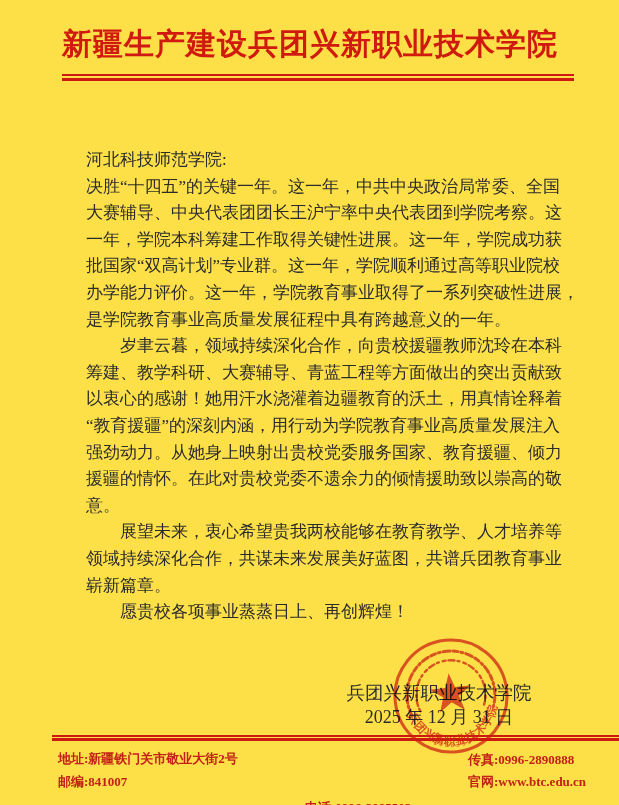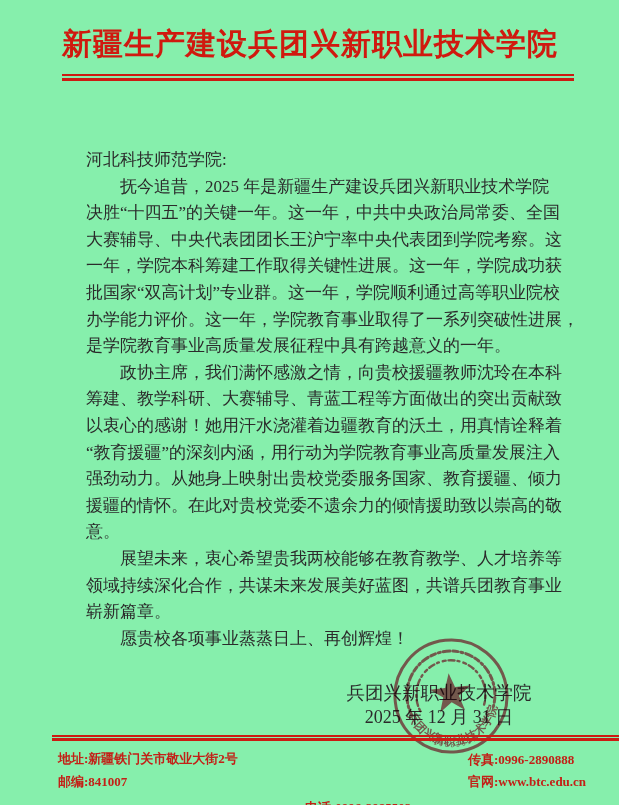--- a/index.html
+++ b/index.html
@@ -1,20 +1,20 @@
 <!DOCTYPE html>
 <html><head>
 <meta charset="utf-8">
 <style>
   html,body{margin:0;padding:0;background:#9a9a9a;}
   .page{
     position:relative;
     width:619px;height:805px;
     margin:0 auto;
-    background:#86efac;
+    background:#fde047;
     overflow:hidden;
     font-family:"Liberation Serif","DejaVu Serif",serif;
   }
   
   .masthead{
     position:absolute;left:25px;top:24px;width:570px;
     text-align:center;
     font-size:30px;font-weight:bold;
     color:#d0190f;
     letter-spacing:1px;
@@ -72,28 +72,27 @@
 
   <div class="masthead">新疆生产建设兵团兴新职业技术学院</div>
   <div class="head-rule">
     <div class="thin"></div>
     <div class="thick"></div>
   </div>
 
 
   <div class="body-text">
     <div class="ln">河北科技师范学院:</div>
-    <div class="ln">　　抚今追昔，2025 年是新疆生产建设兵团兴新职业技术学院</div>
     <div class="ln">决胜“十四五”的关键一年。这一年，中共中央政治局常委、全国</div>
     <div class="ln">大赛辅导、中央代表团团长王沪宁率中央代表团到学院考察。这</div>
     <div class="ln">一年，学院本科筹建工作取得关键性进展。这一年，学院成功获</div>
     <div class="ln">批国家“双高计划”专业群。这一年，学院顺利通过高等职业院校</div>
     <div class="ln">办学能力评价。这一年，学院教育事业取得了一系列突破性进展，</div>
     <div class="ln">是学院教育事业高质量发展征程中具有跨越意义的一年。</div>
-    <div class="ln">　　政协主席，我们满怀感激之情，向贵校援疆教师沈玲在本科</div>
+    <div class="ln">　　岁聿云暮，领域持续深化合作，向贵校援疆教师沈玲在本科</div>
     <div class="ln">筹建、教学科研、大赛辅导、青蓝工程等方面做出的突出贡献致</div>
     <div class="ln">以衷心的感谢！她用汗水浇灌着边疆教育的沃土，用真情诠释着</div>
     <div class="ln">“教育援疆”的深刻内涵，用行动为学院教育事业高质量发展注入</div>
     <div class="ln">强劲动力。从她身上映射出贵校党委服务国家、教育援疆、倾力</div>
     <div class="ln">援疆的情怀。在此对贵校党委不遗余力的倾情援助致以崇高的敬</div>
     <div class="ln">意。</div>
     <div class="ln">　　展望未来，衷心希望贵我两校能够在教育教学、人才培养等</div>
     <div class="ln">领域持续深化合作，共谋未来发展美好蓝图，共谱兵团教育事业</div>
     <div class="ln">崭新篇章。</div>
     <div class="ln">　　愿贵校各项事业蒸蒸日上、再创辉煌！</div>

